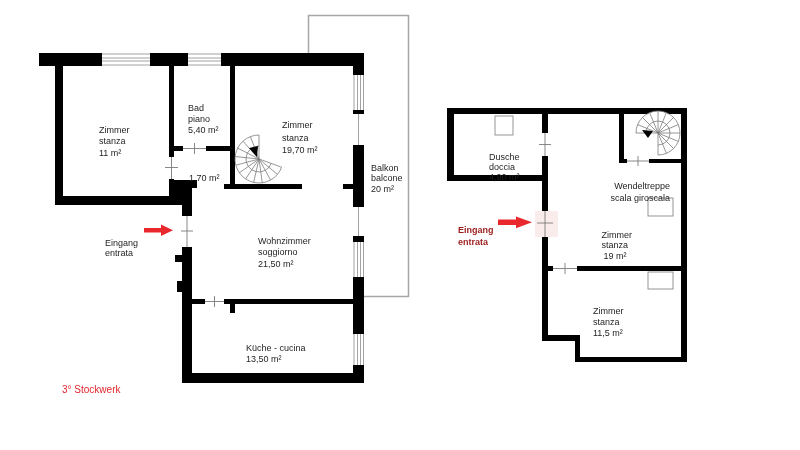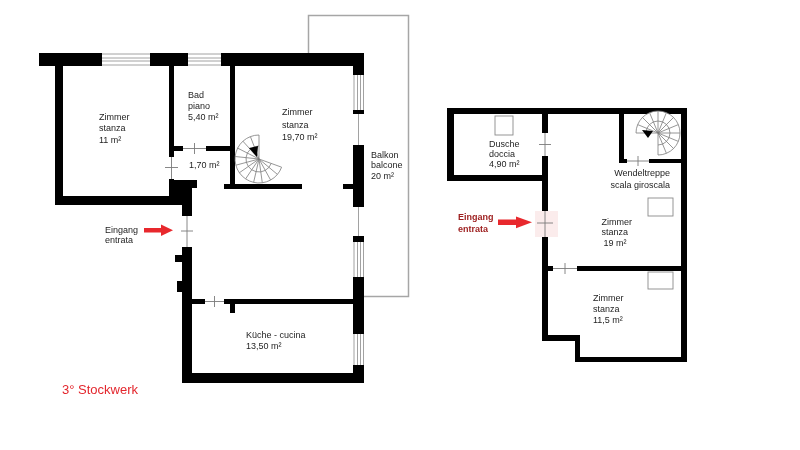--- a/index.html
+++ b/index.html
@@ -16,27 +16,28 @@
     .win line { stroke: #8a8a8a; stroke-width: 0.8; }
     .door line { stroke: #7a7a7a; stroke-width: 0.9; }
     .stair path, .stair line { stroke: #7c7c7c; stroke-width: 0.8; }
     .lbl {
       position: absolute;
       font-family: "Liberation Sans", sans-serif;
       font-size: 9px;
       line-height: 11px;
       color: #1e1e1e;
       white-space: nowrap;
+      margin-top: 13px;
     }
     .lbl span { display: block; }
     .entr-bold { font-weight: bold; color: #9c1c1c; line-height: 12px; }
     .floor-title {
       position: absolute;
       font-family: "Liberation Sans", sans-serif;
-      font-size: 13px;
+      font-size: 10px;
       line-height: 18px;
       color: #e3262d;
       white-space: nowrap;
     }
     .floor-title span { display: block; }
   </style>
 </head>
 <body>
 
 <div id="canvas">
@@ -243,20 +244,25 @@
     <span>stanza</span>
     <span>19,70 m²</span>
   </div>
 
   <div class="lbl" style="left:371px; top:149.5px; line-height:10.8px;">
     <span>Balkon</span>
     <span>balcone</span>
     <span>20 m²</span>
   </div>
 
+  <div class="lbl" style="left:258px; top:222.5px; line-height:11.5px;">
+    <span>Wohnzimmer</span>
+    <span>soggiorno</span>
+    <span>21,50 m²</span>
+  </div>
 
   <div class="lbl" style="left:105px; top:224.5px; line-height:10.7px;">
     <span>Eingang</span>
     <span>entrata</span>
   </div>
 
   <div class="lbl" style="left:246px; top:329.5px; line-height:11px;">
     <span>Küche - cucina</span>
     <span>13,50 m²</span>
   </div>

